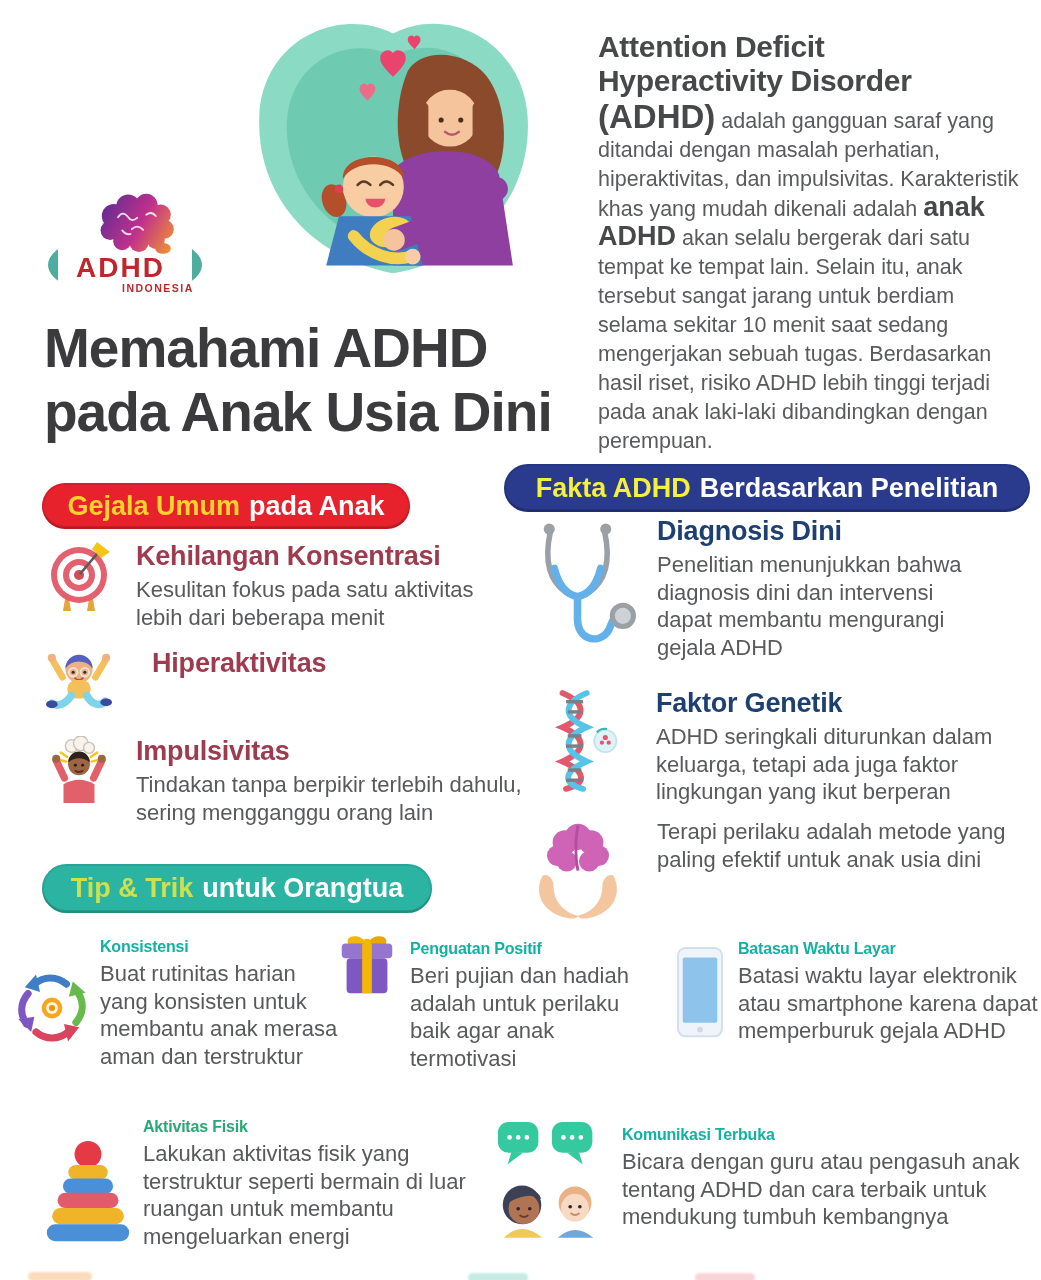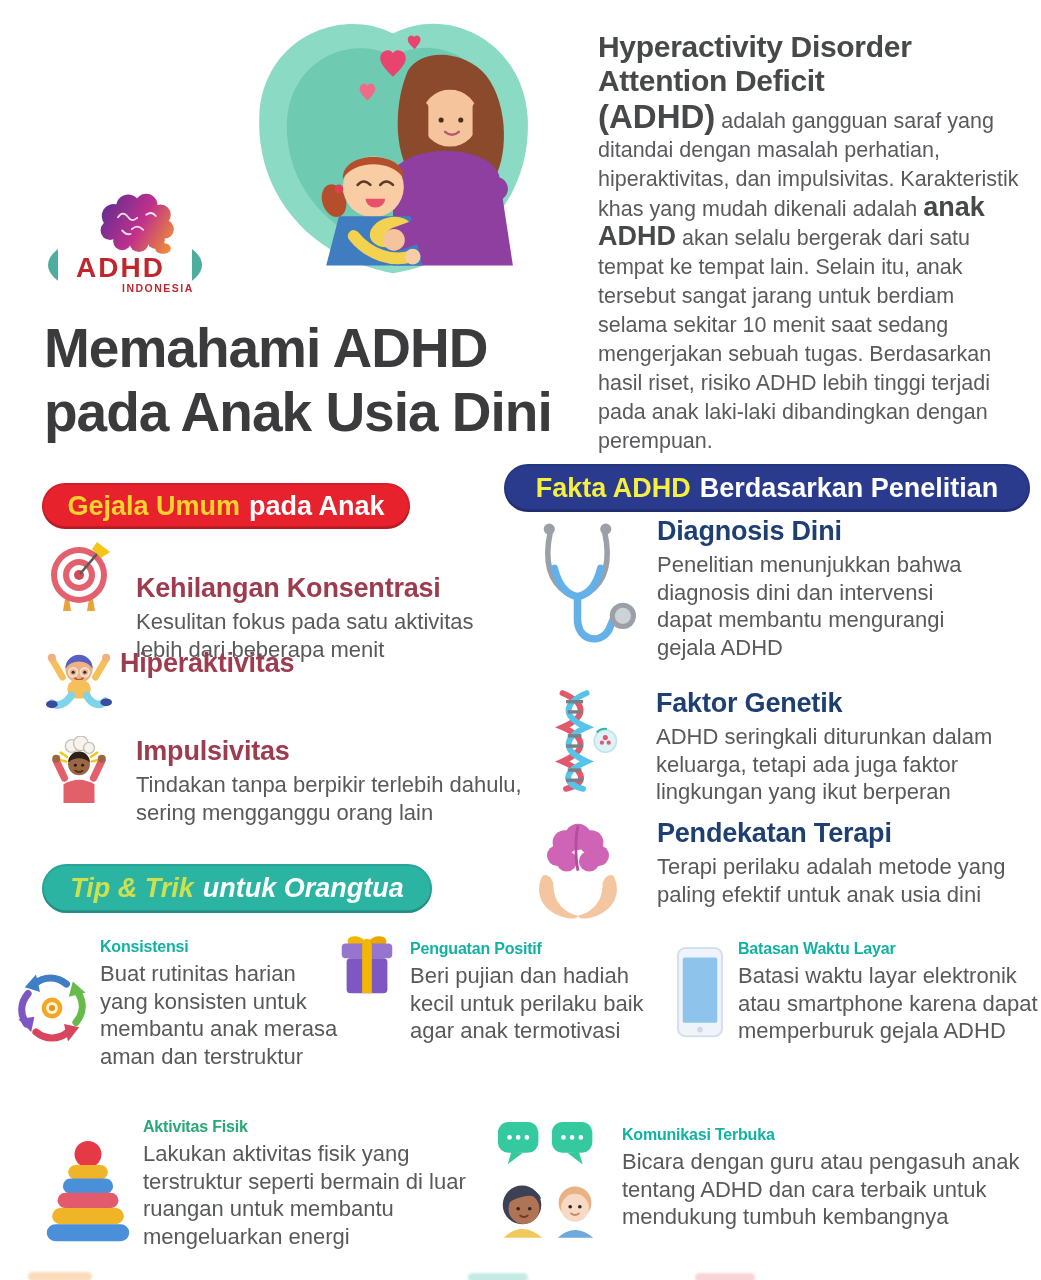--- a/index.html
+++ b/index.html
@@ -24,21 +24,21 @@
   .page-title{position:absolute;left:44px;top:316px;font-size:55px;line-height:1.17;font-weight:bold;
               letter-spacing:-1px;color:var(--title-dark,#3b3b3d);}
   
   .badge{position:absolute;display:flex;align-items:center;justify-content:center;gap:9px;
          border-radius:28px;font-weight:bold;font-size:27px;color:#fff;
          box-shadow:inset 0 -3px 0 rgba(0,0,0,.14), inset 0 0 0 2px rgba(0,0,0,.08);}
   .badge-red{left:42px;top:483px;width:368px;height:46px;background:var(--badge-red,#e7222d);}
   .badge-red .hl{color:var(--highlight-gold,#ffd22e);}
   .badge-navy{left:504px;top:464px;width:526px;height:48px;background:var(--badge-navy,#2a3a8d);}
   .badge-navy .hl{color:var(--highlight-yellow,#f5ef3e);}
-  .badge-teal{left:42px;top:864px;width:390px;height:49px;background:var(--badge-teal,#2cb4a3);font-style:italic;}
+  .badge-teal{left:42px;top:864px;width:390px;height:49px;background:var(--badge-teal,#2cb4a3);}
   .badge-teal .hl{color:var(--highlight-lime,#cde04e);}
   
   .item{position:absolute;display:flex;align-items:flex-start;}
   .item .txt .t{font-weight:bold;margin-bottom:4px;letter-spacing:-.2px;}
   .item .txt .d{font-size:22px;line-height:1.25;color:var(--body-text,#58595b);}
   .sym .txt .t{font-size:27px;color:var(--symptom-title,#9e3b4e);}
   .fact .txt .t{font-size:27px;color:var(--fact-title,#1d3f72);}
   .tip-title{font-size:16px;font-weight:bold;color:var(--tip-title,#12b2a2);margin-bottom:4px;letter-spacing:-.2px;}
   .tip-title.green{color:var(--tip-title-green,#27a877);}
   .tip-desc{font-size:22px;line-height:1.25;color:var(--body-text,#58595b);}
@@ -114,22 +114,22 @@
     <circle cx="151" cy="232" r="11" fill="#f6c49c"></circle>
     <path d="M110 228 C126 248 150 254 168 249" stroke="#f2d24e" stroke-width="12" fill="none" stroke-linecap="round"></path>
     <circle cx="170" cy="249" r="8" fill="#f8cda4"></circle>
 
     <path d="M150 66 c-9 -9 -13 -14 -13 -19 c0 -5 4 -8 8 -8 c2.5 0 4 1.5 5 3 c1 -1.5 2.5 -3 5 -3 c4 0 8 3 8 8 c0 5 -4 10 -13 19 Z" fill="#e8446e"></path>
     <path d="M124 90 c-6 -6 -8 -9 -8 -12 c0 -3 2.5 -5 5 -5 c1.5 0 2.5 1 3 2 c.5 -1 1.5 -2 3 -2 c2.5 0 5 2 5 5 c0 3 -2 6 -8 12 Z" fill="#ef6b8a"></path>
     <path d="M172 38 c-5 -5 -7 -7.5 -7 -10 c0 -2.5 2 -4 4 -4 c1.2 0 2 .8 2.5 1.6 c.5 -.8 1.3 -1.6 2.5 -1.6 c2 0 4 1.5 4 4 c0 2.5 -2 5 -6 10 Z" fill="#e8446e"></path>
   </svg>
 
   <div class="intro">
+    <div class="intro-h">Attention Deficit</div>
     <div class="intro-h">Hyperactivity Disorder</div>
-    <div class="intro-h">Attention Deficit</div>
     <p class="intro-p">
       <strong class="adhd-big">(ADHD)</strong>
       <span>adalah gangguan saraf yang ditandai dengan masalah perhatian, hiperaktivitas, dan impulsivitas. Karakteristik khas yang mudah dikenali adalah</span>
       <strong class="bold-inline">anak ADHD</strong>
       <span>akan selalu bergerak dari satu tempat ke tempat lain. Selain itu, anak tersebut sangat jarang untuk berdiam selama sekitar 10 menit saat sedang mengerjakan sebuah tugas. Berdasarkan hasil riset, risiko ADHD lebih tinggi terjadi pada anak laki-laki dibandingkan dengan perempuan.</span>
     </p>
   </div>
 
   <div class="page-title">
     <div>Memahami ADHD</div>
@@ -148,21 +148,21 @@
           <polygon points="40,70 48,70 46,58 42,58" fill="#e8a33d"></polygon>
         <circle cx="32" cy="34" r="28" fill="#e3606e"></circle>
           <circle cx="32" cy="34" r="22" fill="#fff"></circle>
         <circle cx="32" cy="34" r="16" fill="#e3606e"></circle>
           <circle cx="32" cy="34" r="10" fill="#fff"></circle>
         <circle cx="32" cy="34" r="5" fill="#d14b59"></circle>
         <line x1="55" y1="7" x2="33" y2="33" stroke="#5a5a5a" stroke-width="2.6"></line>
         <polygon points="50,1 63,11 54,17 45,8" fill="#f5c518"></polygon>
       </svg>
     </div>
-    <div class="txt" style="margin-left:24px;margin-top:32px;">
+    <div class="txt" style="margin-left:24px;">
       <div class="t">Kehilangan Konsentrasi</div>
       <div class="d" style="width:352px;">Kesulitan fokus pada satu aktivitas lebih dari beberapa menit</div>
     </div>
   </div>
 
   <div class="item sym" style="left:46px;top:648px;">
     <div class="icon-box" style="width:66px;">
       <svg viewBox="0 0 68 66" width="66">
         <line x1="17" y1="30" x2="7" y2="13" stroke="#f5c05a" stroke-width="7" stroke-linecap="round"></line>
         <line x1="51" y1="30" x2="61" y2="13" stroke="#f5c05a" stroke-width="7" stroke-linecap="round"></line>
@@ -175,21 +175,21 @@
         <circle cx="28" cy="25" r="1.6" fill="#3a2a20"></circle>
           <circle cx="40" cy="25" r="1.6" fill="#3a2a20"></circle>
         <path d="M30 31 q4 4 8 0" stroke="#b05a4a" stroke-width="2" fill="none" stroke-linecap="round"></path>
         <rect x="22" y="33" width="24" height="19" rx="9" fill="#f5c05a"></rect>
         <path d="M26 49 C20 58 12 61 6 57" stroke="#7fd4ea" stroke-width="8" fill="none" stroke-linecap="round"></path>
         <path d="M42 49 C47 58 55 61 61 55" stroke="#7fd4ea" stroke-width="8" fill="none" stroke-linecap="round"></path>
         <ellipse cx="6" cy="58" rx="6" ry="4" fill="#3a4aa0"></ellipse>
           <ellipse cx="62" cy="56" rx="6" ry="4" fill="#3a4aa0"></ellipse>
       </svg>
     </div>
-    <div class="txt" style="margin-left:8px;">
+    <div class="txt" style="margin-left:40px;">
       <div class="t">Hiperaktivitas</div>
     </div>
   </div>
 
   <div class="item sym" style="left:46px;top:736px;">
     <div class="icon-box" style="width:66px;">
       <svg viewBox="0 0 68 74" width="62">
         <g fill="#f7f2ec" stroke="#c9bfb4" stroke-width="1.5">
           <circle cx="26" cy="11" r="7"></circle>
             <circle cx="36" cy="8" r="8"></circle>
@@ -275,21 +275,20 @@
             <circle cx="50" cy="20" r="14"></circle>
             <circle cx="38" cy="46" r="11"></circle>
             <circle cx="62" cy="46" r="11"></circle>
         </g>
         <path d="M50 8 C47 22 47 42 50 56" stroke="#b34d9e" stroke-width="3" fill="none"></path>
         <path d="M12 62 C4 78 10 96 30 104 C40 108 50 108 50 104 C34 100 24 88 24 72 C24 64 16 58 12 62 Z" fill="#f3c6a0"></path>
         <path d="M88 62 C96 78 90 96 70 104 C60 108 50 108 50 104 C66 100 76 88 76 72 C76 64 84 58 88 62 Z" fill="#f3c6a0"></path>
       </svg>
     </div>
     <div class="txt" style="margin-left:12px;">
-      <div class="t">Pendekatan Terapi</div>
       <div class="d" style="width:368px;">Terapi perilaku adalah metode yang paling efektif untuk anak usia dini</div>
     </div>
   </div>
 
   <div class="badge badge-teal">
     <span class="hl">Tip &amp; Trik</span>
     <span>untuk Orangtua</span>
   </div>
 
   <div class="abs" style="left:12px;top:968px;width:80px;">
@@ -317,21 +316,21 @@
       <path d="M35 13 C26 2 11 6 16 15 C20 21 30 17 35 13 Z" fill="#f2b705"></path>
       <path d="M35 13 C44 2 59 6 54 15 C50 21 40 17 35 13 Z" fill="#e8a800"></path>
       <rect x="9" y="14" width="52" height="15" rx="4" fill="#9575cd"></rect>
       <rect x="14" y="29" width="42" height="36" rx="4" fill="#7e57c2"></rect>
       <rect x="30" y="14" width="10" height="51" fill="#f2b705"></rect>
       <circle cx="35" cy="13" r="4" fill="#f2b705"></circle>
     </svg>
   </div>
   <div class="abs" style="left:410px;top:940px;">
     <div class="tip-title">Penguatan Positif</div>
-    <div class="tip-desc" style="width:252px;">Beri pujian dan hadiah kecil untuk perilaku baik agar anak termotivasi</div>
+    <div class="tip-desc" style="width:252px;">Beri pujian dan hadiah adalah untuk perilaku baik agar anak termotivasi</div>
   </div>
 
   <div class="abs" style="left:676px;top:946px;width:48px;">
     <svg viewBox="0 0 50 96" width="48">
       <rect x="2" y="2" width="46" height="92" rx="8" fill="#eef4fa" stroke="#d3dfeb" stroke-width="2"></rect>
       <rect x="7" y="12" width="36" height="68" rx="2" fill="#8ec4ec"></rect>
       <circle cx="25" cy="87" r="3" fill="#cfdae6"></circle>
     </svg>
   </div>
   <div class="abs" style="left:738px;top:940px;">

